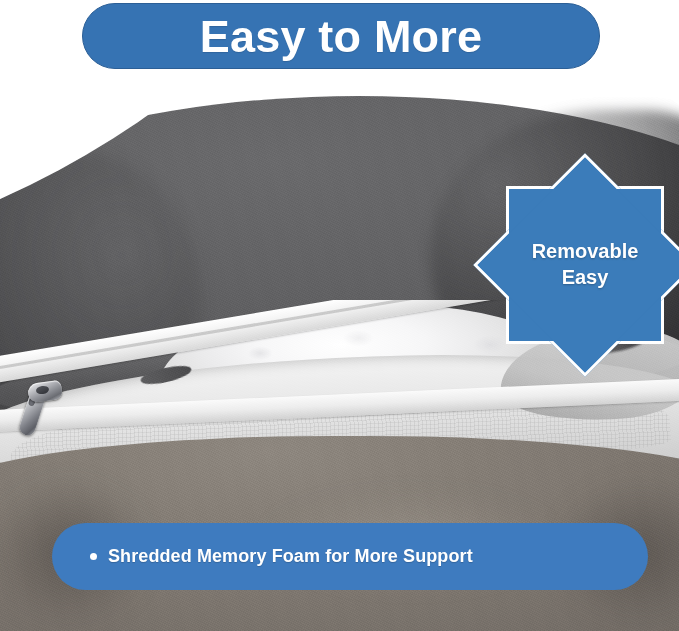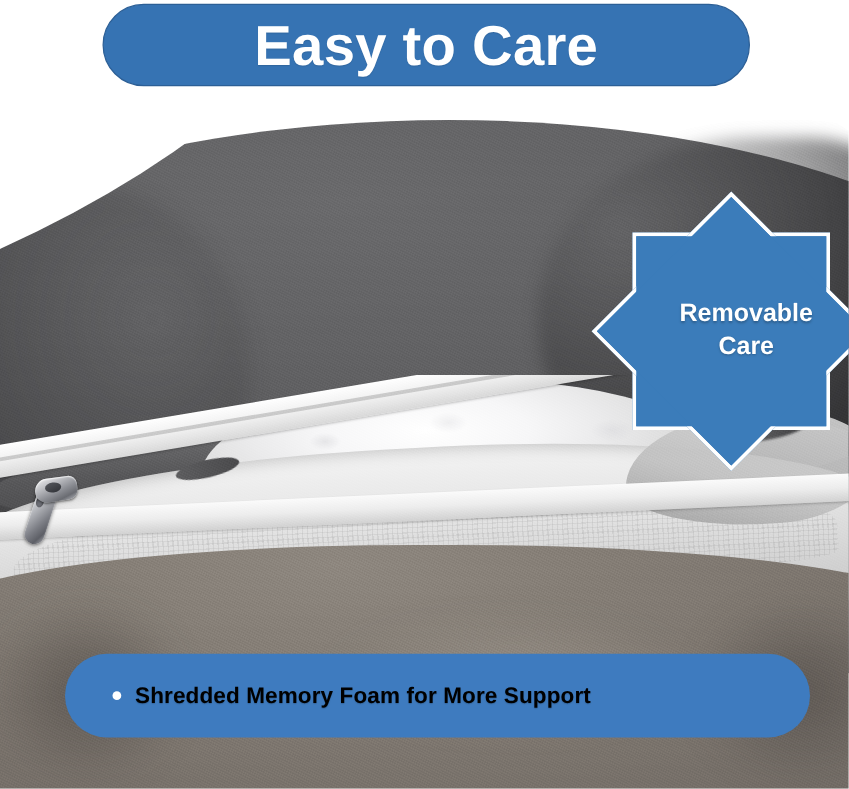--- a/index.html
+++ b/index.html
@@ -269,21 +269,21 @@
     background:#3b7cba;
     border:3px solid #ffffff;
     box-sizing:border-box;
   }
   .badge .sq.rot{transform:rotate(45deg);}
   .badge .sq.inner-fill{
     border:none;width:152px;height:152px;left:3px;top:3px;background:#3b7cba;
   }
   .badge .sq.inner-fill.rot{transform:rotate(45deg);}
   .badge .badge-label{
-    position:absolute;left:12px;top:0;width:158px;height:158px;
+    position:absolute;left:0;top:0;width:158px;height:158px;
     display:flex;flex-direction:column;align-items:center;justify-content:center;
     color:#ffffff;font-size:20px;font-weight:bold;line-height:1.28;
     text-align:center;
     text-shadow:0 1px 2px rgba(0,0,0,.25);
     z-index:3;
   }
 
   .feature-pill{
     position:absolute;
     left:52px; top:523px;
@@ -291,21 +291,21 @@
     border-radius:34px;
     background:#3e7bbf;
     display:flex;flex-direction:column;justify-content:center;
     padding:0 0 0 38px;
     box-sizing:border-box;
     z-index:20;
   }
   .feature-pill ul{list-style:none;margin:0;padding:0;}
   .feature-pill li{
     display:flex;align-items:center;
-    color:#000000;font-size:18px;font-weight:bold;line-height:1.5;
+    color:#ffffff;font-size:18px;font-weight:bold;line-height:1.5;
     letter-spacing:.1px;
     text-shadow:0 1px 1px rgba(0,0,0,.18);
   }
   .feature-pill li .dot{
     width:7px;height:7px;border-radius:50%;background:#ffffff;
     margin-right:11px;flex:0 0 auto;
   }
 </style>
 </head>
 <body>
@@ -341,31 +341,31 @@
     <div class="pull-hole"></div>
     <div class="slider"></div>
     <div class="slider-notch"></div>
 
     <div class="grain"></div>
     <div class="mask-tl"></div>
     <div class="mask-tr"></div>
   </div>
 
   <div class="title-pill">
-    <span class="title-text">Easy to Care</span>
+    <span class="title-text">Easy to More</span>
   </div>
 
   <div class="badge">
     <div class="sq"></div>
     <div class="sq rot"></div>
     <div class="sq inner-fill"></div>
     <div class="sq inner-fill rot"></div>
     <div class="badge-label">
       <span>Removable</span>
-      <span>Care</span>
+      <span>Easy</span>
     </div>
   </div>
 
   <div class="feature-pill">
     <ul>
       <li>
         <span class="dot"></span>
         <span>Shredded Memory Foam for More Support</span>
       </li>
     </ul>

